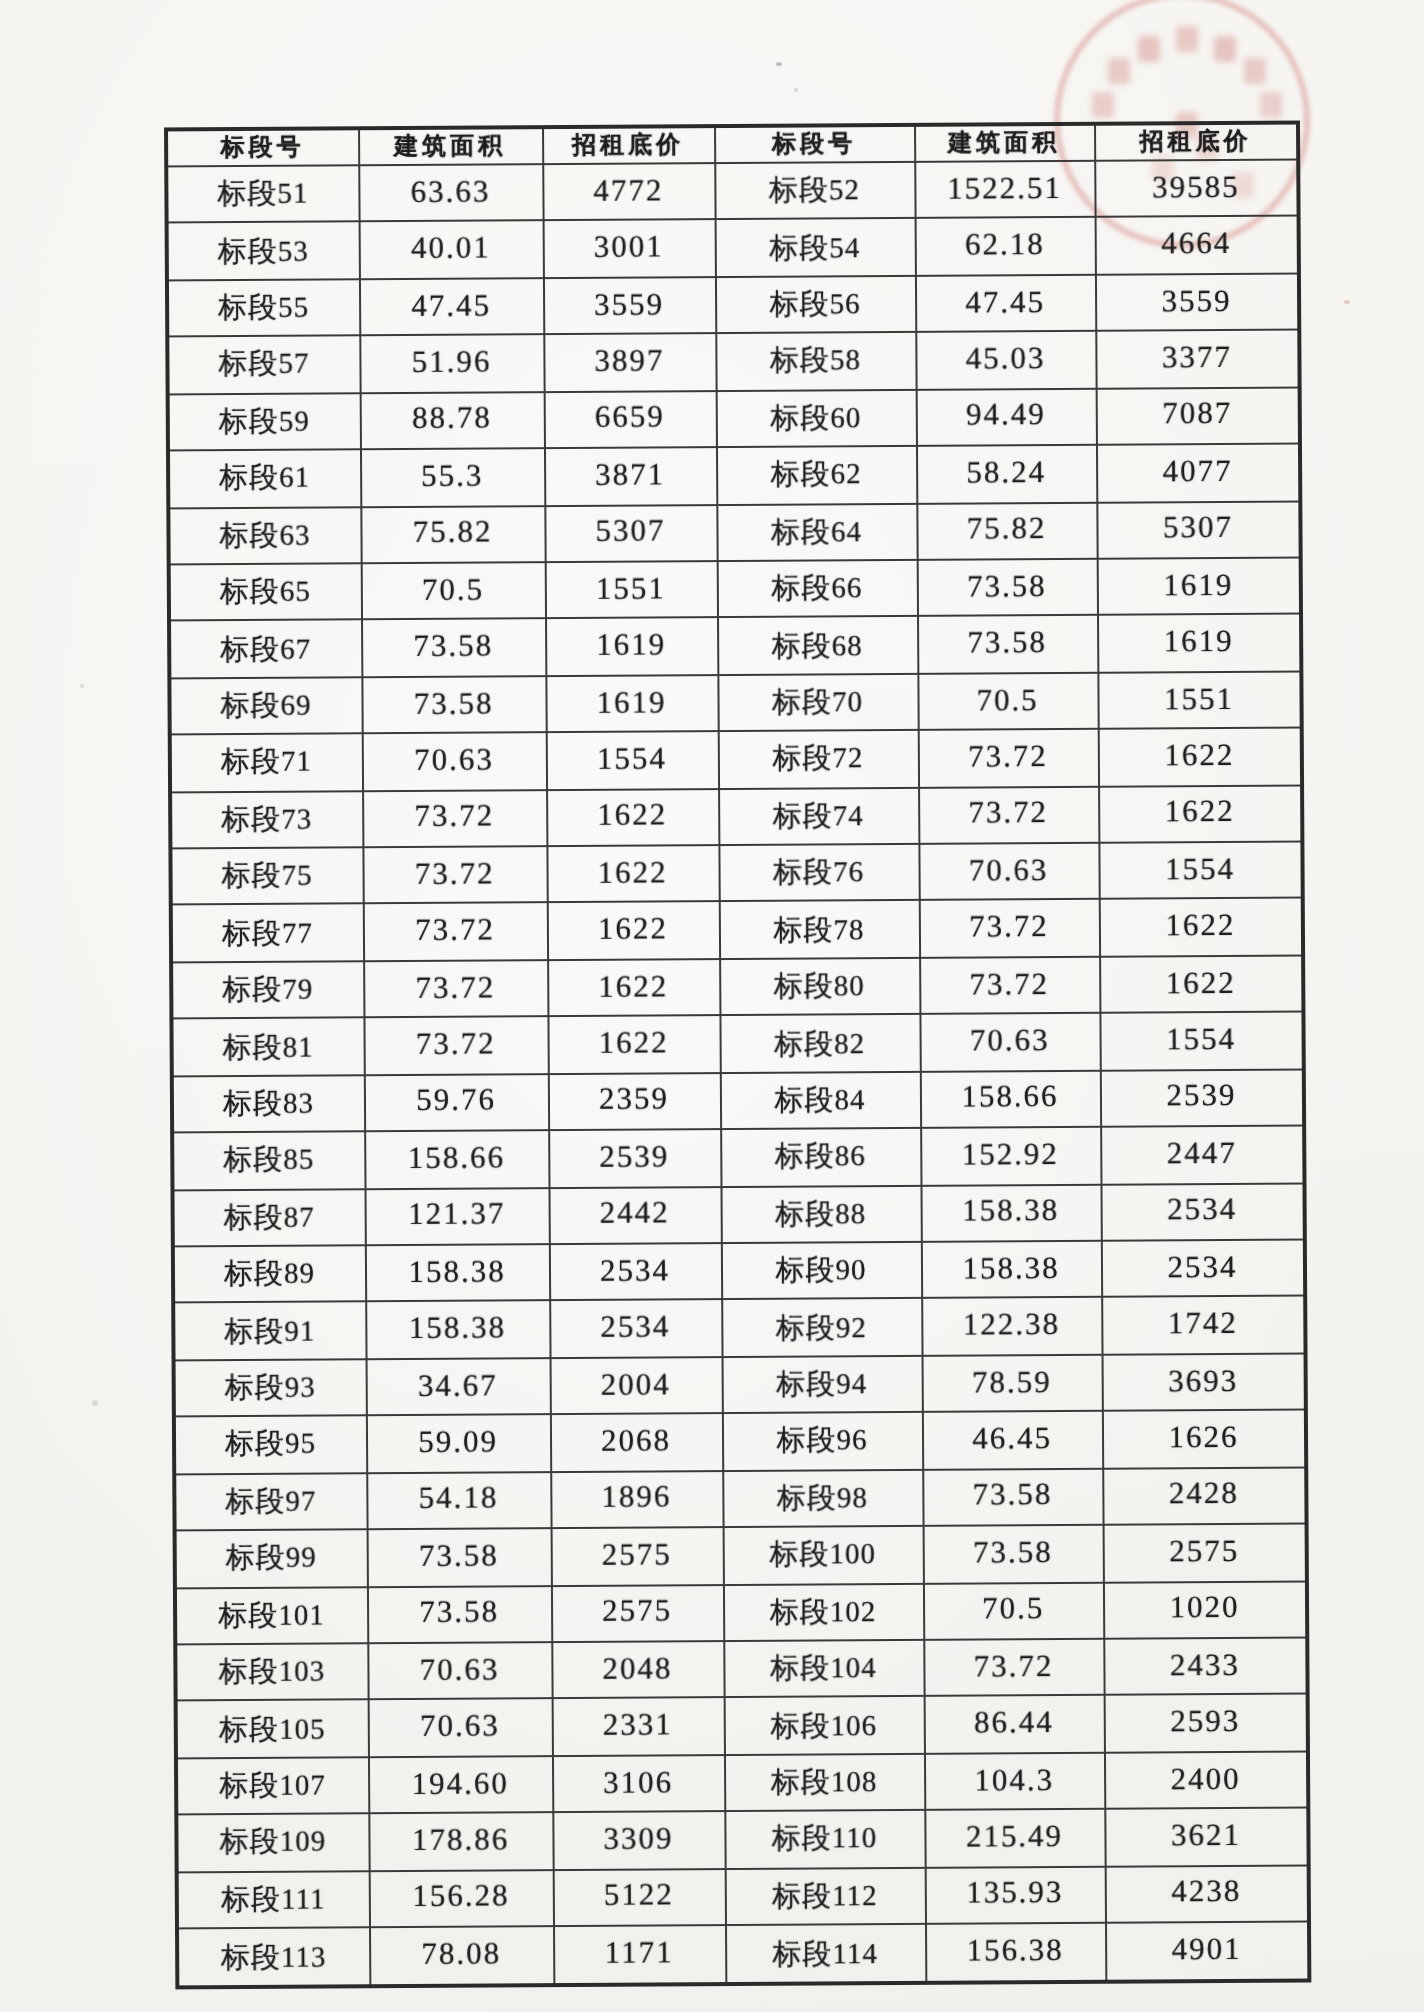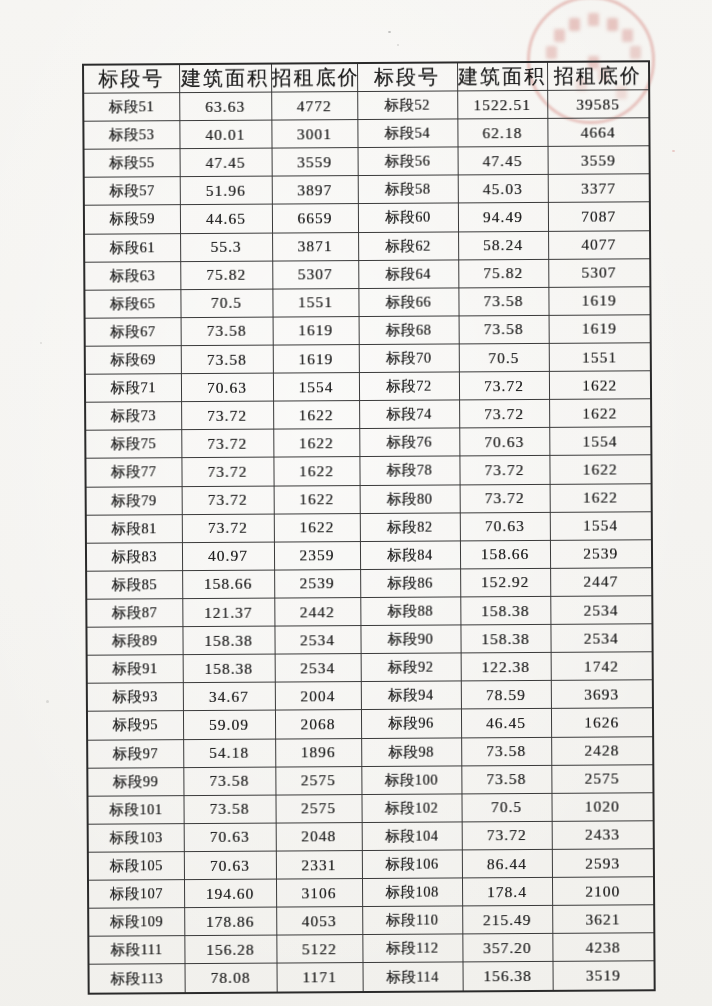--- a/index.html
+++ b/index.html
@@ -42,22 +42,22 @@
   table.rent th,table.rent td{
     border:1.5px solid var(--line);
     text-align:center;
     vertical-align:middle;
     color:var(--ink);
     white-space:nowrap;
     overflow:hidden;
     text-shadow:0 0 .6px rgba(25,25,25,.65);
   }
   table.rent th{
-    font-size:20px;
-    font-weight:400;
+    font-size:12px;
+    font-weight:700;
     letter-spacing:2px;
   }
   td.c-label{font-size:14.5px;letter-spacing:.5px;}
   td.c-num{font-size:15.5px;letter-spacing:1px;}
   table.rent{border:2.5px solid #2a2a2a;}
   
   .stamp{
     position:absolute;
     left:527px;top:-4px;
     width:128px;height:128px;
@@ -155,21 +155,21 @@
           <tr>
             <td class="c-label">标段57</td>
             <td class="c-num">51.96</td>
             <td class="c-num">3897</td>
             <td class="c-label">标段58</td>
             <td class="c-num">45.03</td>
             <td class="c-num">3377</td>
           </tr>
           <tr>
             <td class="c-label">标段59</td>
-            <td class="c-num">44.65</td>
+            <td class="c-num">88.78</td>
             <td class="c-num">6659</td>
             <td class="c-label">标段60</td>
             <td class="c-num">94.49</td>
             <td class="c-num">7087</td>
           </tr>
           <tr>
             <td class="c-label">标段61</td>
             <td class="c-num">55.3</td>
             <td class="c-num">3871</td>
             <td class="c-label">标段62</td>
@@ -251,21 +251,21 @@
           <tr>
             <td class="c-label">标段81</td>
             <td class="c-num">73.72</td>
             <td class="c-num">1622</td>
             <td class="c-label">标段82</td>
             <td class="c-num">70.63</td>
             <td class="c-num">1554</td>
           </tr>
           <tr>
             <td class="c-label">标段83</td>
-            <td class="c-num">40.97</td>
+            <td class="c-num">59.76</td>
             <td class="c-num">2359</td>
             <td class="c-label">标段84</td>
             <td class="c-num">158.66</td>
             <td class="c-num">2539</td>
           </tr>
           <tr>
             <td class="c-label">标段85</td>
             <td class="c-num">158.66</td>
             <td class="c-num">2539</td>
             <td class="c-label">标段86</td>
@@ -350,46 +350,46 @@
             <td class="c-num">2331</td>
             <td class="c-label">标段106</td>
             <td class="c-num">86.44</td>
             <td class="c-num">2593</td>
           </tr>
           <tr>
             <td class="c-label">标段107</td>
             <td class="c-num">194.60</td>
             <td class="c-num">3106</td>
             <td class="c-label">标段108</td>
-            <td class="c-num">178.4</td>
-            <td class="c-num">2100</td>
+            <td class="c-num">104.3</td>
+            <td class="c-num">2400</td>
           </tr>
           <tr>
             <td class="c-label">标段109</td>
             <td class="c-num">178.86</td>
-            <td class="c-num">4053</td>
+            <td class="c-num">3309</td>
             <td class="c-label">标段110</td>
             <td class="c-num">215.49</td>
             <td class="c-num">3621</td>
           </tr>
           <tr>
             <td class="c-label">标段111</td>
             <td class="c-num">156.28</td>
             <td class="c-num">5122</td>
             <td class="c-label">标段112</td>
-            <td class="c-num">357.20</td>
+            <td class="c-num">135.93</td>
             <td class="c-num">4238</td>
           </tr>
           <tr>
             <td class="c-label">标段113</td>
             <td class="c-num">78.08</td>
             <td class="c-num">1171</td>
             <td class="c-label">标段114</td>
             <td class="c-num">156.38</td>
-            <td class="c-num">3519</td>
+            <td class="c-num">4901</td>
           </tr>
         </tbody>
     </table>
   </div>
 
   <span class="speck s1"></span>
   <span class="speck s2"></span>
   <span class="speck s3"></span>
   <span class="speck s4"></span>
   <span class="speck s5"></span>

